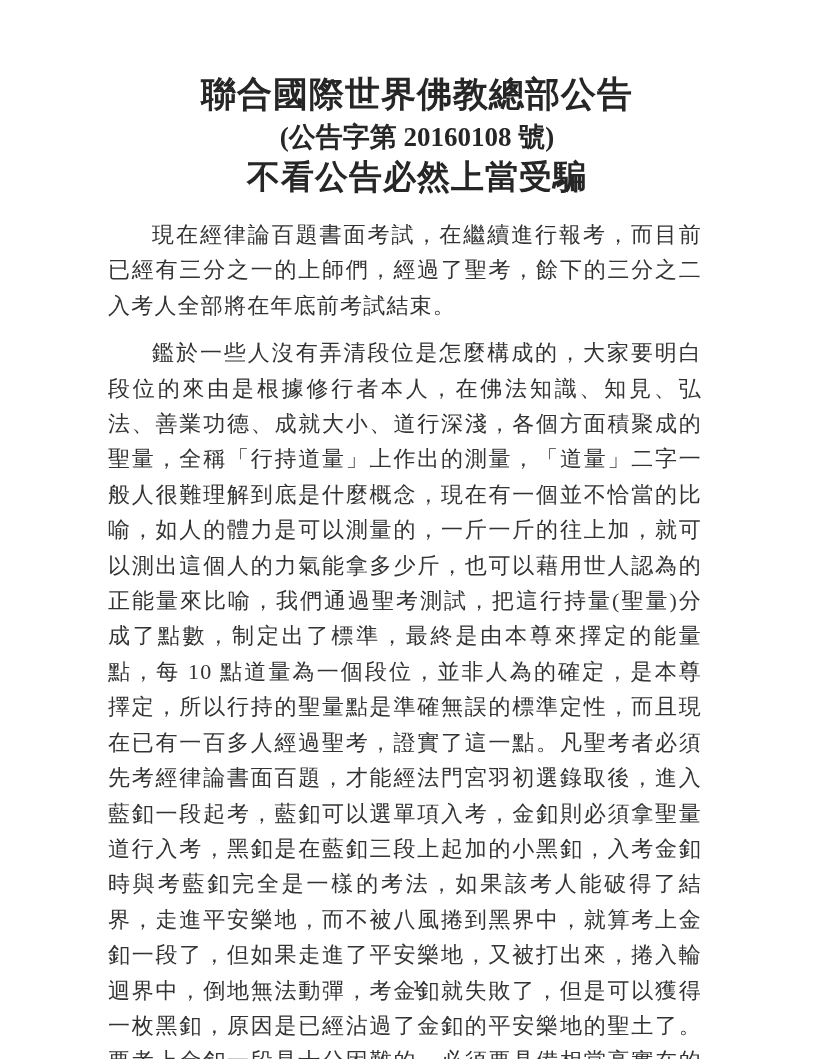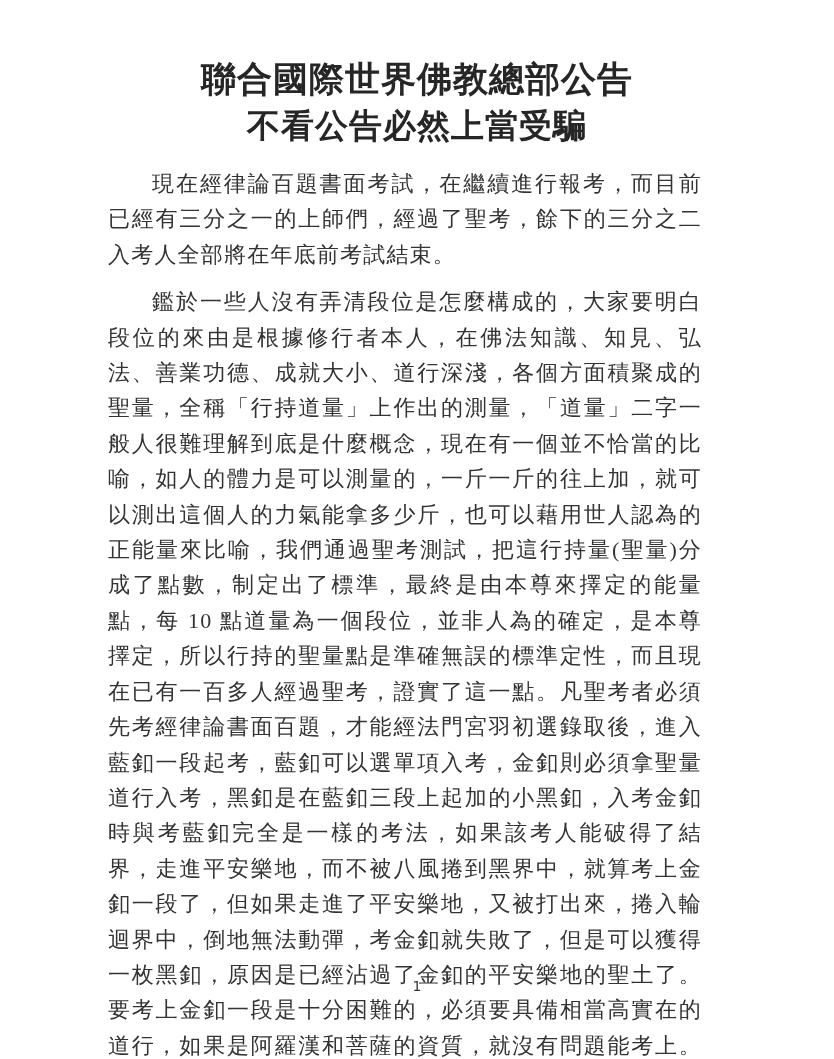--- a/index.html
+++ b/index.html
@@ -14,21 +14,21 @@
     color: #2f2f2f;
     position: relative;
     overflow: hidden;
   }
   .doc-page {
     position: relative;
     width: 834px;
     height: 1059px;
     background: #ffffff;
     box-sizing: border-box;
-    padding-top: 58px;
+    padding-top: 73px;
   }
   .doc-title {
     margin: 0;
     text-align: center;
     font-size: 35px;
     font-weight: 600;
     line-height: 44px;
     letter-spacing: 1px;
     color: #262626;
   }
@@ -73,20 +73,21 @@
     color: #333333;
   }
 </style>
 </head>
 <body>
 
 <div class="doc-page">
 
   <h1 class="doc-title">聯合國際世界佛教總部公告</h1>
 
+  <div class="doc-subtitle">(公告字第 20160108 號)</div>
 
   <h2 class="doc-heading">不看公告必然上當受騙</h2>
 
   <div class="doc-body">
     <p>現在經律論百題書面考試，在繼續進行報考，而目前已經有三分之一的上師們，經過了聖考，餘下的三分之二入考人全部將在年底前考試結束。</p>
     <p>鑑於一些人沒有弄清段位是怎麼構成的，大家要明白段位的來由是根據修行者本人，在佛法知識、知見、弘法、善業功德、成就大小、道行深淺，各個方面積聚成的聖量，全稱「行持道量」上作出的測量，「道量」二字一般人很難理解到底是什麼概念，現在有一個並不恰當的比喻，如人的體力是可以測量的，一斤一斤的往上加，就可以測出這個人的力氣能拿多少斤，也可以藉用世人認為的正能量來比喻，我們通過聖考測試，把這行持量(聖量)分成了點數，制定出了標準，最終是由本尊來擇定的能量點，每 10 點道量為一個段位，並非人為的確定，是本尊擇定，所以行持的聖量點是準確無誤的標準定性，而且現在已有一百多人經過聖考，證實了這一點。凡聖考者必須先考經律論書面百題，才能經法門宮羽初選錄取後，進入藍釦一段起考，藍釦可以選單項入考，金釦則必須拿聖量道行入考，黑釦是在藍釦三段上起加的小黑釦，入考金釦時與考藍釦完全是一樣的考法，如果該考人能破得了結界，走進平安樂地，而不被八風捲到黑界中，就算考上金釦一段了，但如果走進了平安樂地，又被打出來，捲入輪迴界中，倒地無法動彈，考金釦就失敗了，但是可以獲得一枚黑釦，原因是已經沾過了金釦的平安樂地的聖土了。要考上金釦一段是十分困難的，必須要具備相當高實在的道行，如果是阿羅漢和菩薩的資質，就沒有問題能考上。至於大菩薩必須要具備考得過三段金釦的道行，只要是不具備三段金釦的聖量，無論考人擁有何等高貴身份，都一定是假的大菩薩，除非能隔石建壇、</p>
   </div>
 
   <div class="page-number">1</div>
 

